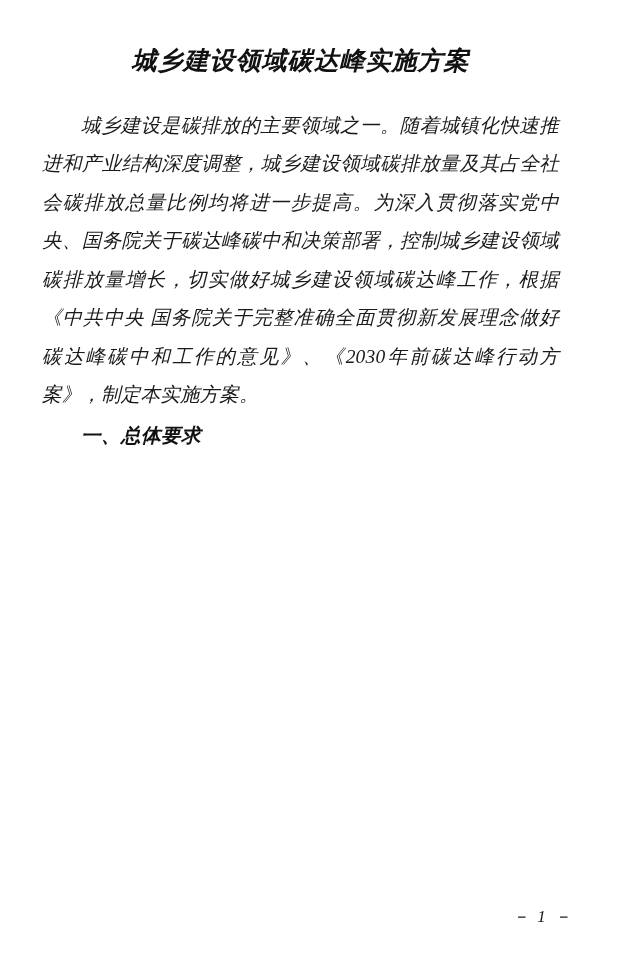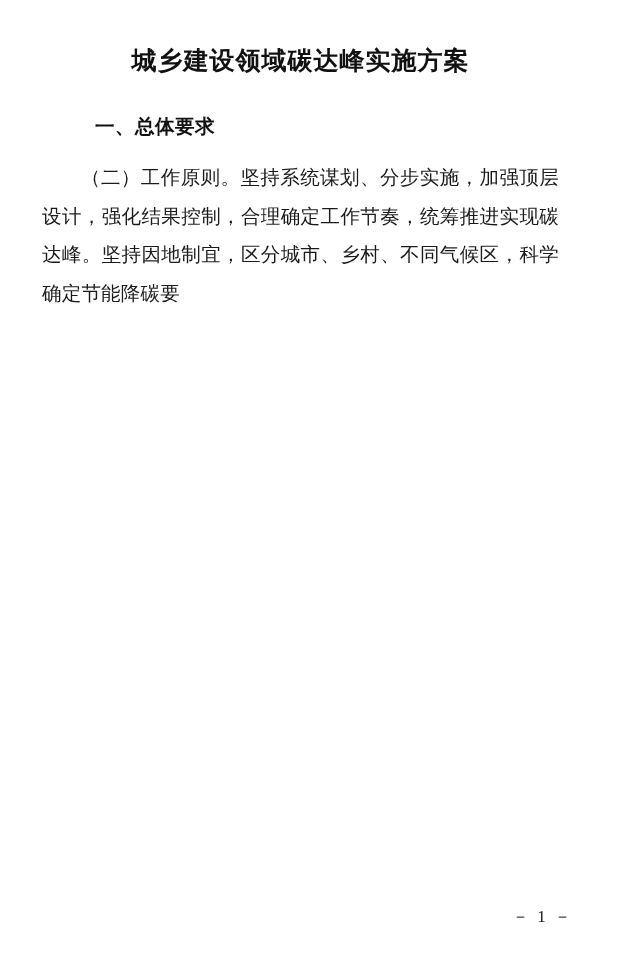--- a/index.html
+++ b/index.html
@@ -13,20 +13,21 @@
     font-family: "Liberation Serif", "DejaVu Serif", serif;
     color: #1a1a1a;
     overflow: hidden;
   }
   .page {
     position: relative;
     width: 619px;
     height: 954px;
     box-sizing: border-box;
     padding: 30px 60px 0 42px;
+    font-style: italic;
   }
   .doc-title {
     text-align: center;
     font-family: "Liberation Sans", "DejaVu Sans", sans-serif;
     font-weight: bold;
     font-size: 25px;
     letter-spacing: 1px;
     color: #111111;
     margin: 14px 0 30px 0;
     line-height: 1.3;
@@ -40,41 +41,41 @@
     margin: 0 0 1px 0;
     color: #1a1a1a;
     letter-spacing: 0.2px;
   }
   .heading {
     font-family: "Liberation Sans", "DejaVu Sans", sans-serif;
     font-weight: bold;
     font-size: 19.5px;
     line-height: 38.5px;
     text-indent: 2em;
-    margin: 14px;
+    margin: 0;
     color: #111111;
     letter-spacing: 0.5px;
   }
   .page-number {
     position: absolute;
     right: 46px;
     bottom: 26px;
     font-size: 17px;
     color: #1a1a1a;
     letter-spacing: 2px;
   }
 </style>
 </head>
 <body>
 
 <div class="page">
 
   <h1 class="doc-title">城乡建设领域碳达峰实施方案</h1>
 
+  <p class="para">城乡建设是碳排放的主要领域之一。随着城镇化快速推进和产业结构深度调整，城乡建设领域碳排放量及其占全社会碳排放总量比例均将进一步提高。为深入贯彻落实党中央、国务院关于碳达峰碳中和决策部署，控制城乡建设领域碳排放量增长，切实做好城乡建设领域碳达峰工作，根据《中共中央 国务院关于完整准确全面贯彻新发展理念做好碳达峰碳中和工作的意见》、《2030年前碳达峰行动方案》，制定本实施方案。</p>
 
   <p class="heading">一、总体要求</p>
 
 
-  <p class="para">（二）工作原则。坚持系统谋划、分步实施，加强顶层设计，强化结果控制，合理确定工作节奏，统筹推进实现碳达峰。坚持因地制宜，区分城市、乡村、不同气候区，科学确定节能降碳要</p>
 
   <div class="page-number">－ 1 －</div>
 
 </div>
 
 </body></html>

